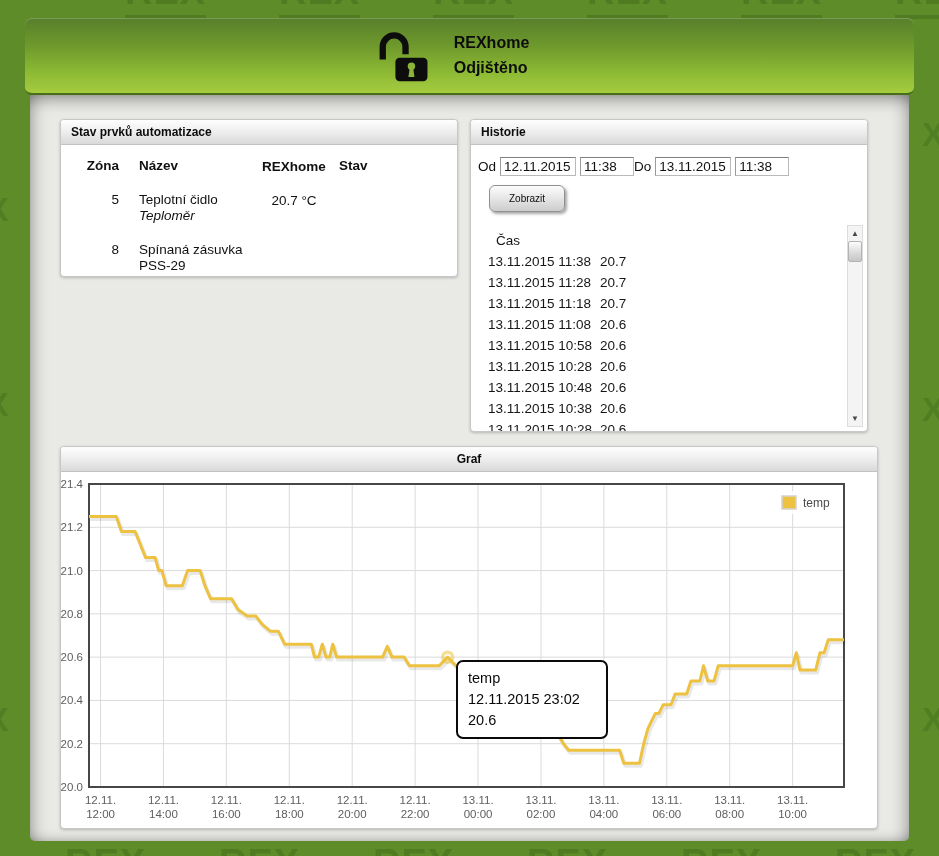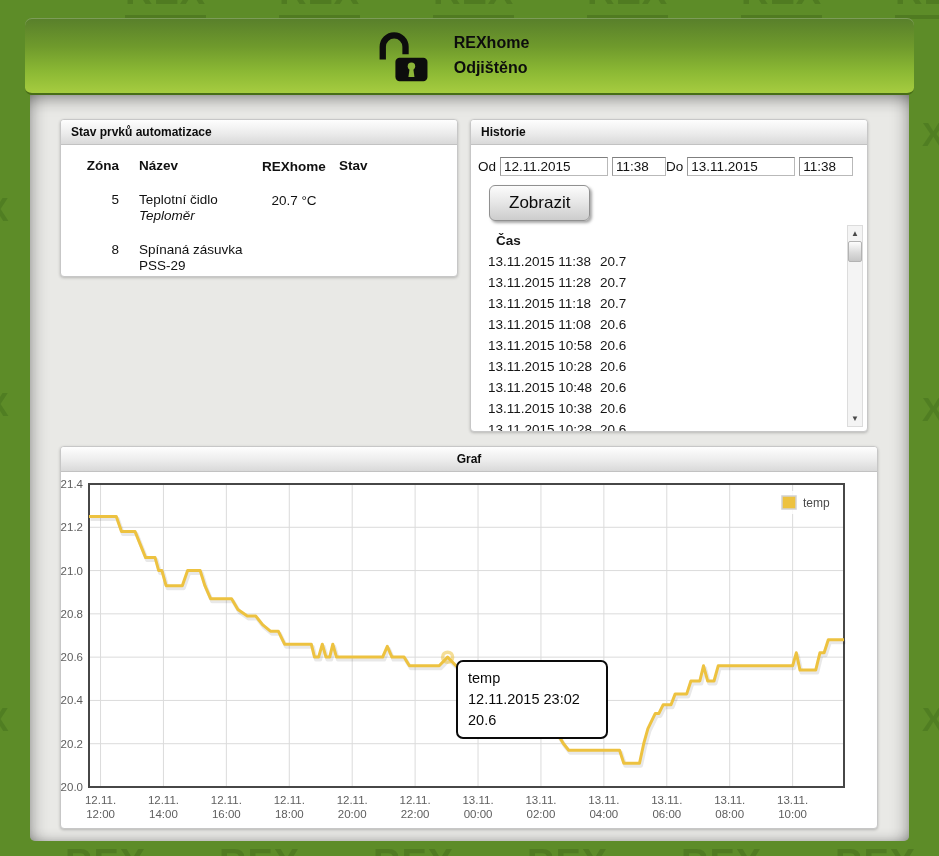--- a/index.html
+++ b/index.html
@@ -81,21 +81,21 @@
   }
   .stav-grid .hdr { font-weight: bold; }
   .cell-zone { text-align: right; padding-right: 6px; }
   .cell-name { padding-left: 14px; line-height: 16px; }
   .cell-name .subname { font-style: italic; }
   .cell-value { text-align: center; padding-top: 1px; }
   .cell-state { padding-left: 2px; }
   .state-flex { display:flex; align-items:center; height:100%; }
   .ui-btn {
     font-family: "Liberation Sans", sans-serif;
-    font-size: 17px; color: #0c0c0c;
+    font-size: 10px; color: #0c0c0c;
     background: linear-gradient(180deg, #fcfcfc 0%, #e8e8e8 45%, #cccccc 100%);
     border: 1px solid #909090;
     border-radius: 6px;
     box-shadow: 2px 2px 3px rgba(0,0,0,0.35);
     padding: 5px 17px;
     cursor: pointer;
   }
   .state-flex .ui-btn { margin-left: 11px; }
 
   
@@ -105,29 +105,29 @@
     margin: 12px 0 0 7px; font-size: 13.5px;
   }
   .hist-filter label { margin-right: 4px; }
   .hist-filter .lbl-do { }
   .tb {
     font-family: "Liberation Sans", sans-serif;
     font-size: 13.5px; height: 19px; padding: 1px 3px;
     border: 1px solid #b9b9b9; border-top-color: #7f7f7f; border-left-color: #9a9a9a;
     background: #fff; color:#111;
   }
-  .tb-date { width: 108px; margin-right: 4px; }
+  .tb-date { width: 76px; margin-right: 4px; }
   .tb-time { width: 54px; }
   .hist-show-btn { margin: 9px 0 0 18px; padding: 7px 19px; }
   .hist-list {
     position: absolute; left: 17px; right: 26px; top: 110px; bottom: 0;
     overflow: hidden; font-size: 13.5px; line-height: 21px; color:#161616;
   }
   .hist-row { display: grid; grid-template-columns: 112px auto; }
-  .hist-row.hdr { font-weight: bold; }
+  .hist-row.hdr { font-weight: normal; }
   .hist-row.hdr .c1 { padding-left: 8px; }
   
   .vscroll {
     position:absolute; right: 4px; top: 105px; bottom: 4px; width: 16px;
     background: #f4f4f4; border: 1px solid #dcdcdc;
   }
   .vs-up, .vs-down {
     position:absolute; left:0; right:0; height: 13px;
     font-size: 8px; color:#4a4a4a; text-align:center; line-height: 13px;
     cursor: pointer;

